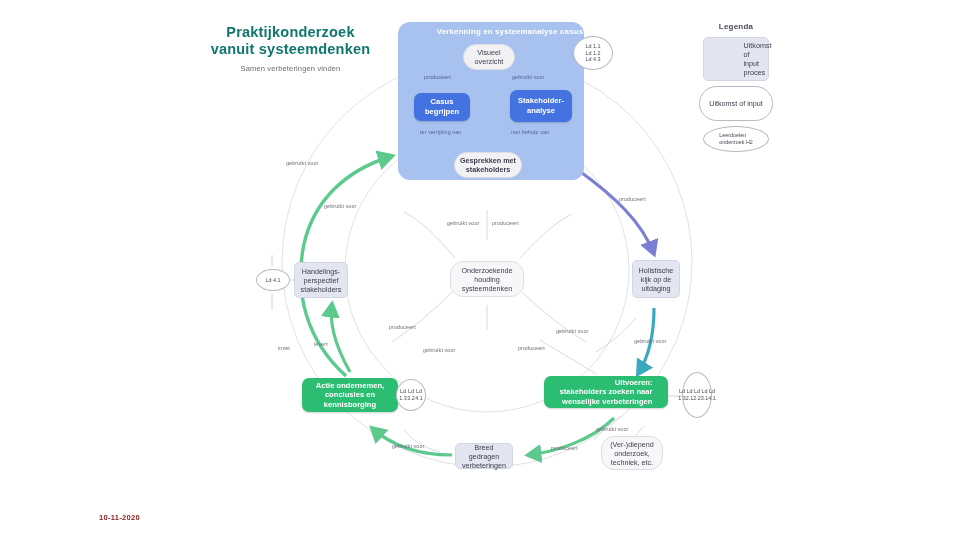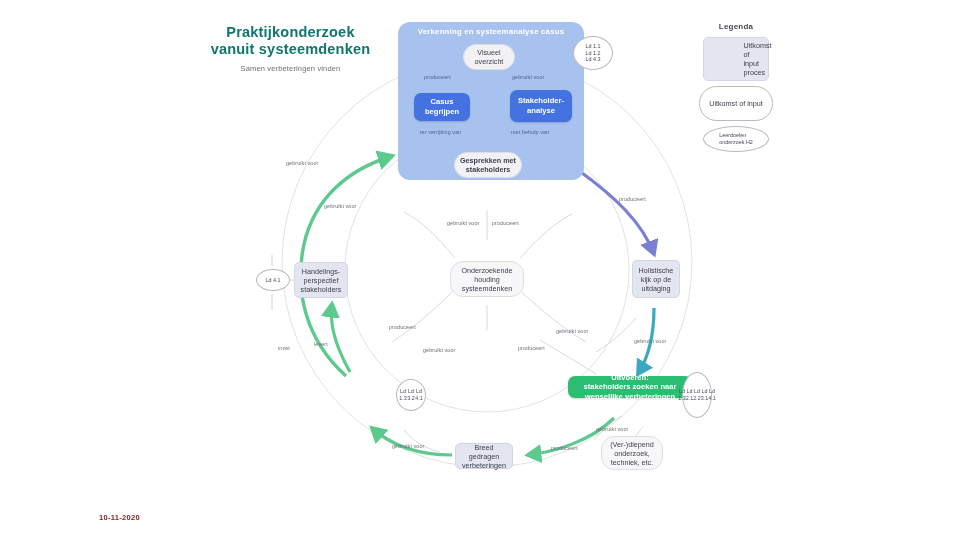--- a/index.html
+++ b/index.html
@@ -48,21 +48,21 @@
     border:1px solid #b9b9c2;padding:2px;box-sizing:border-box;
   }
   .goal-ellipse .gl{display:block;}
 
   
   #panel-verkenning{
     position:absolute;left:398px;top:22px;width:186px;height:158px;
     background:#a8c2f0;border-radius:12px;
   }
   #panel-title{
-    position:absolute;left:398px;top:27px;width:186px;text-align:center;
+    position:absolute;left:417px;top:27px;width:186px;text-align:center;
     font-size:7.8px;font-weight:bold;color:#ffffff;letter-spacing:.2px;
   }
 
   
   .elabel{
     position:absolute;font-size:5.4px;color:#6e6e78;white-space:nowrap;
     letter-spacing:.1px;
   }
   .elabel.onpanel{color:#51618f;}
 
@@ -199,28 +199,31 @@
   </div>
 
   <div class="node outcome-plain" style="left:450px;top:261px;width:74px;height:36px;background:#f7f7f9;">
     <span class="ml">Onderzoekende<br>houding<br>systeemdenken</span>
   </div>
 
   <div class="node outcome" style="left:632px;top:260px;width:48px;height:38px;">
     <span class="ml">Holistische<br>kijk op de<br>uitdaging</span>
   </div>
 
+  <div class="node green-step" style="left:302px;top:378px;width:96px;height:34px;">
+    <span class="ml">Actie ondernemen,<br>conclusies en<br>kennisborging</span>
+  </div>
 
   <div class="node goal-ellipse" style="left:396px;top:379px;width:30px;height:32px;">
     <span class="gl">Ld 1.3</span>
     <span class="gl">Ld 3.2</span>
     <span class="gl">Ld 4.1</span>
   </div>
 
-  <div class="node green-step" style="left:568px;top:376px;width:124px;height:22px;">
+  <div class="node green-step" style="left:544px;top:376px;width:124px;height:32px;text-align:right;">
     <span class="ml">Uitvoeren:<br>stakeholders zoeken naar<br>wenselijke verbeteringen</span>
   </div>
 
   <div class="node goal-ellipse" style="left:682px;top:372px;width:30px;height:46px;">
     <span class="gl">Ld 1.3</span>
     <span class="gl">Ld 2.1</span>
     <span class="gl">Ld 2.2</span>
     <span class="gl">Ld 3.1</span>
     <span class="gl">Ld 4.1</span>
   </div>

